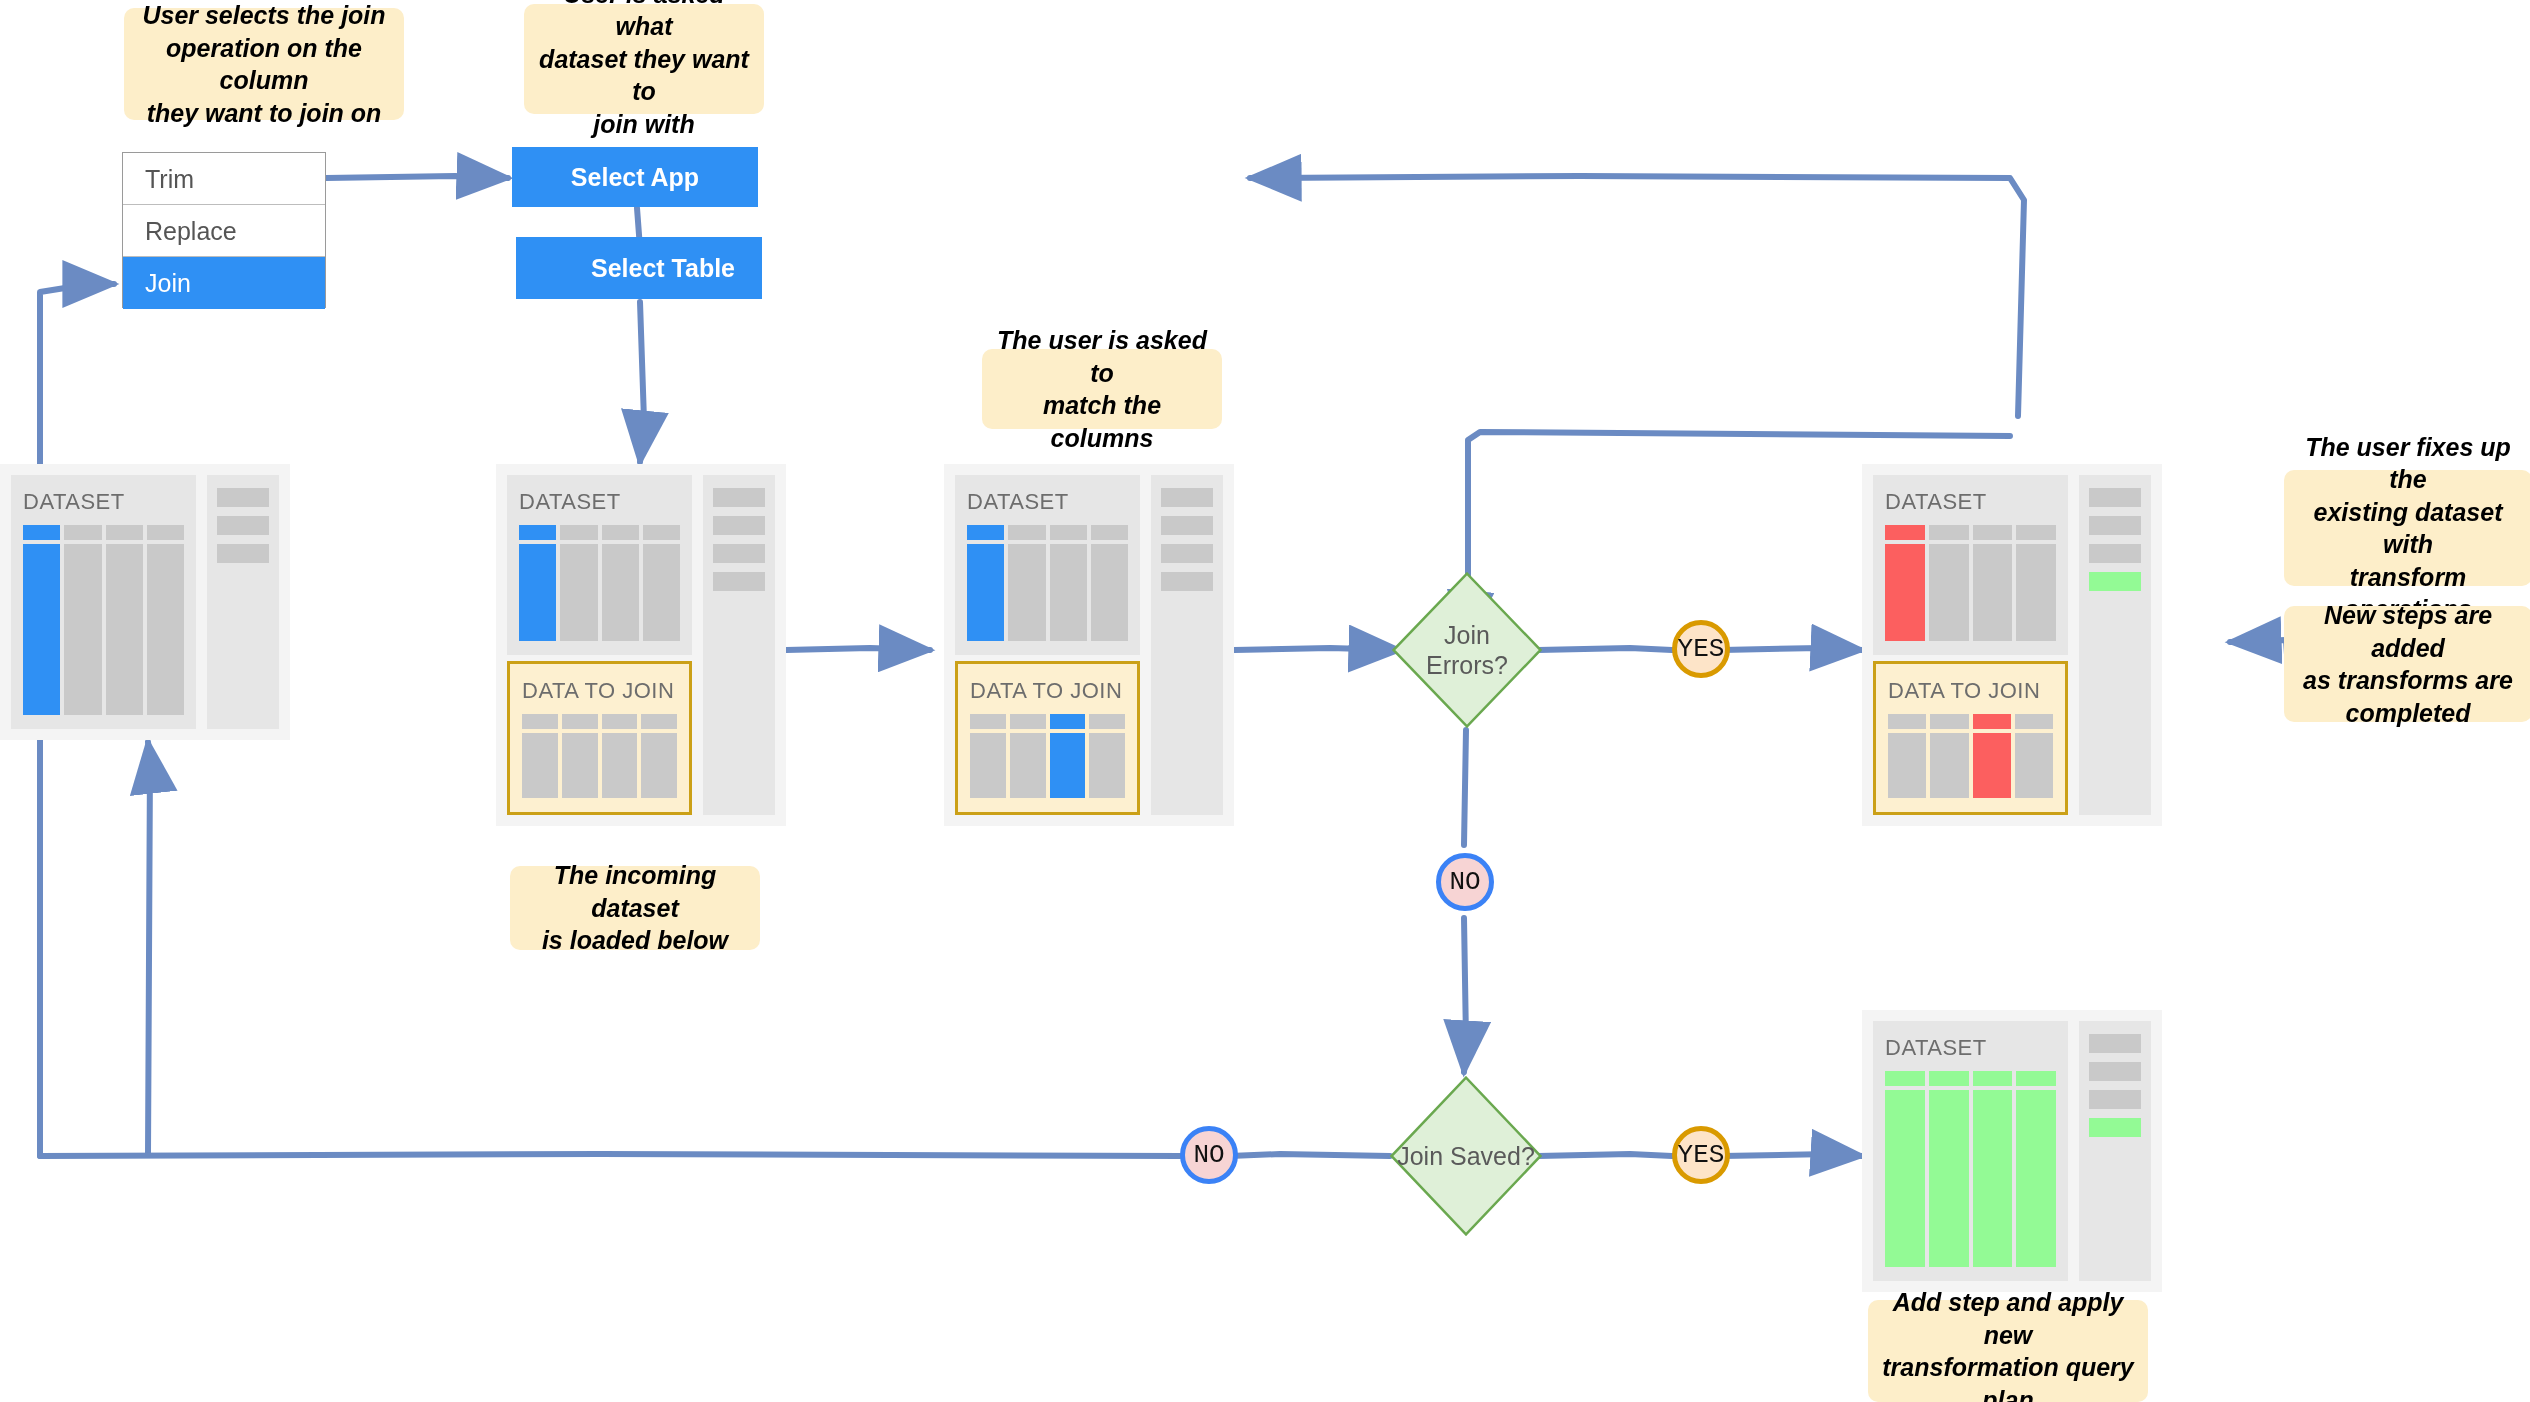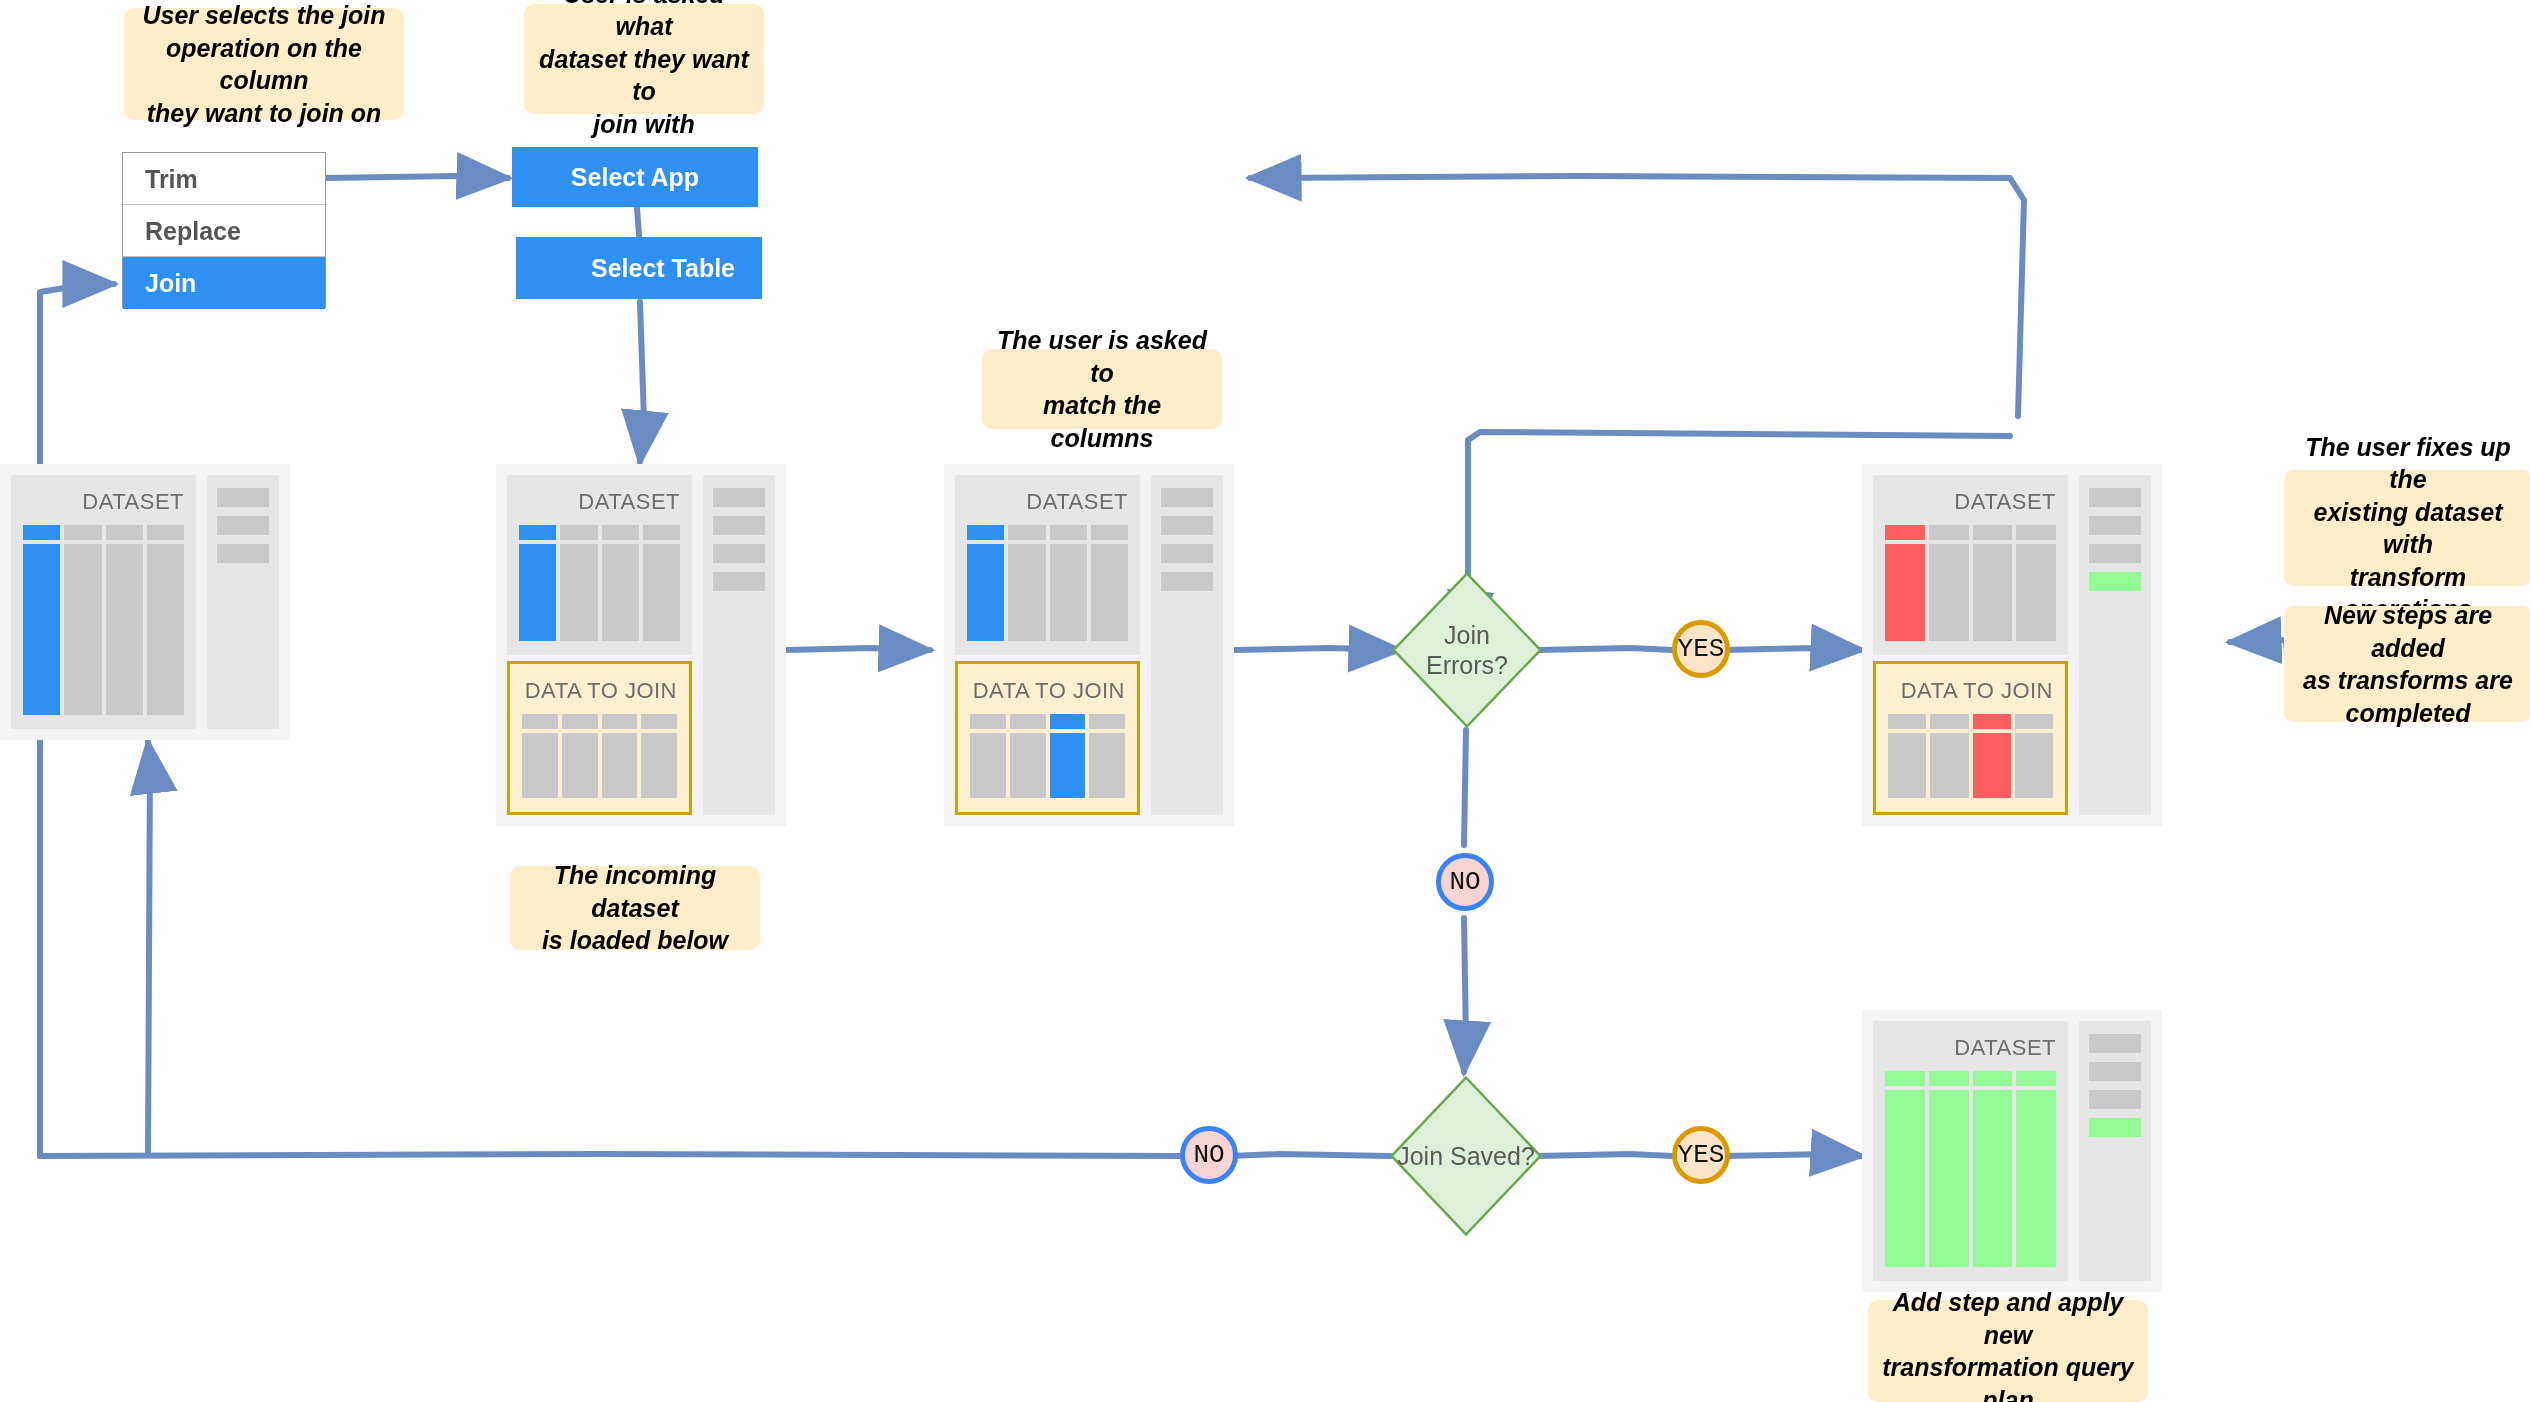--- a/index.html
+++ b/index.html
@@ -52,21 +52,21 @@
     position: absolute;
     background: #ffffff;
     border: 1px solid #9a9a9a;
     box-sizing: border-box;
   }
   .menu-item {
     height: 52px;
     line-height: 52px;
     padding-left: 22px;
     font-size: 25px;
-    font-weight: 700;
+    font-weight: 400;
     color: #555555;
     box-sizing: border-box;
     border-bottom: 1px solid #bdbdbd;
   }
   .menu-item.selected {
     background: #2f90f4;
     color: #ffffff;
     border-bottom: none;
   }
   .menu-item.last { border-bottom: none; }
@@ -165,21 +165,21 @@
     flex-direction: column;
     flex: 1 1 auto;
     min-height: 0;
   }
   .table-block.join {
     background: #fdf0d0;
     border: 3px solid #cba017;
     margin-top: 6px;
   }
   .tbl-title {
-    text-align: right;
+    text-align: left;
     color: #6d6d6d;
     font-size: 22px;
     padding: 4px 0 10px 0;
     letter-spacing: 0.5px;
   }
   .tbl-head {
     display: flex;
     gap: 4px;
     flex: 0 0 auto;
     height: 15px;

